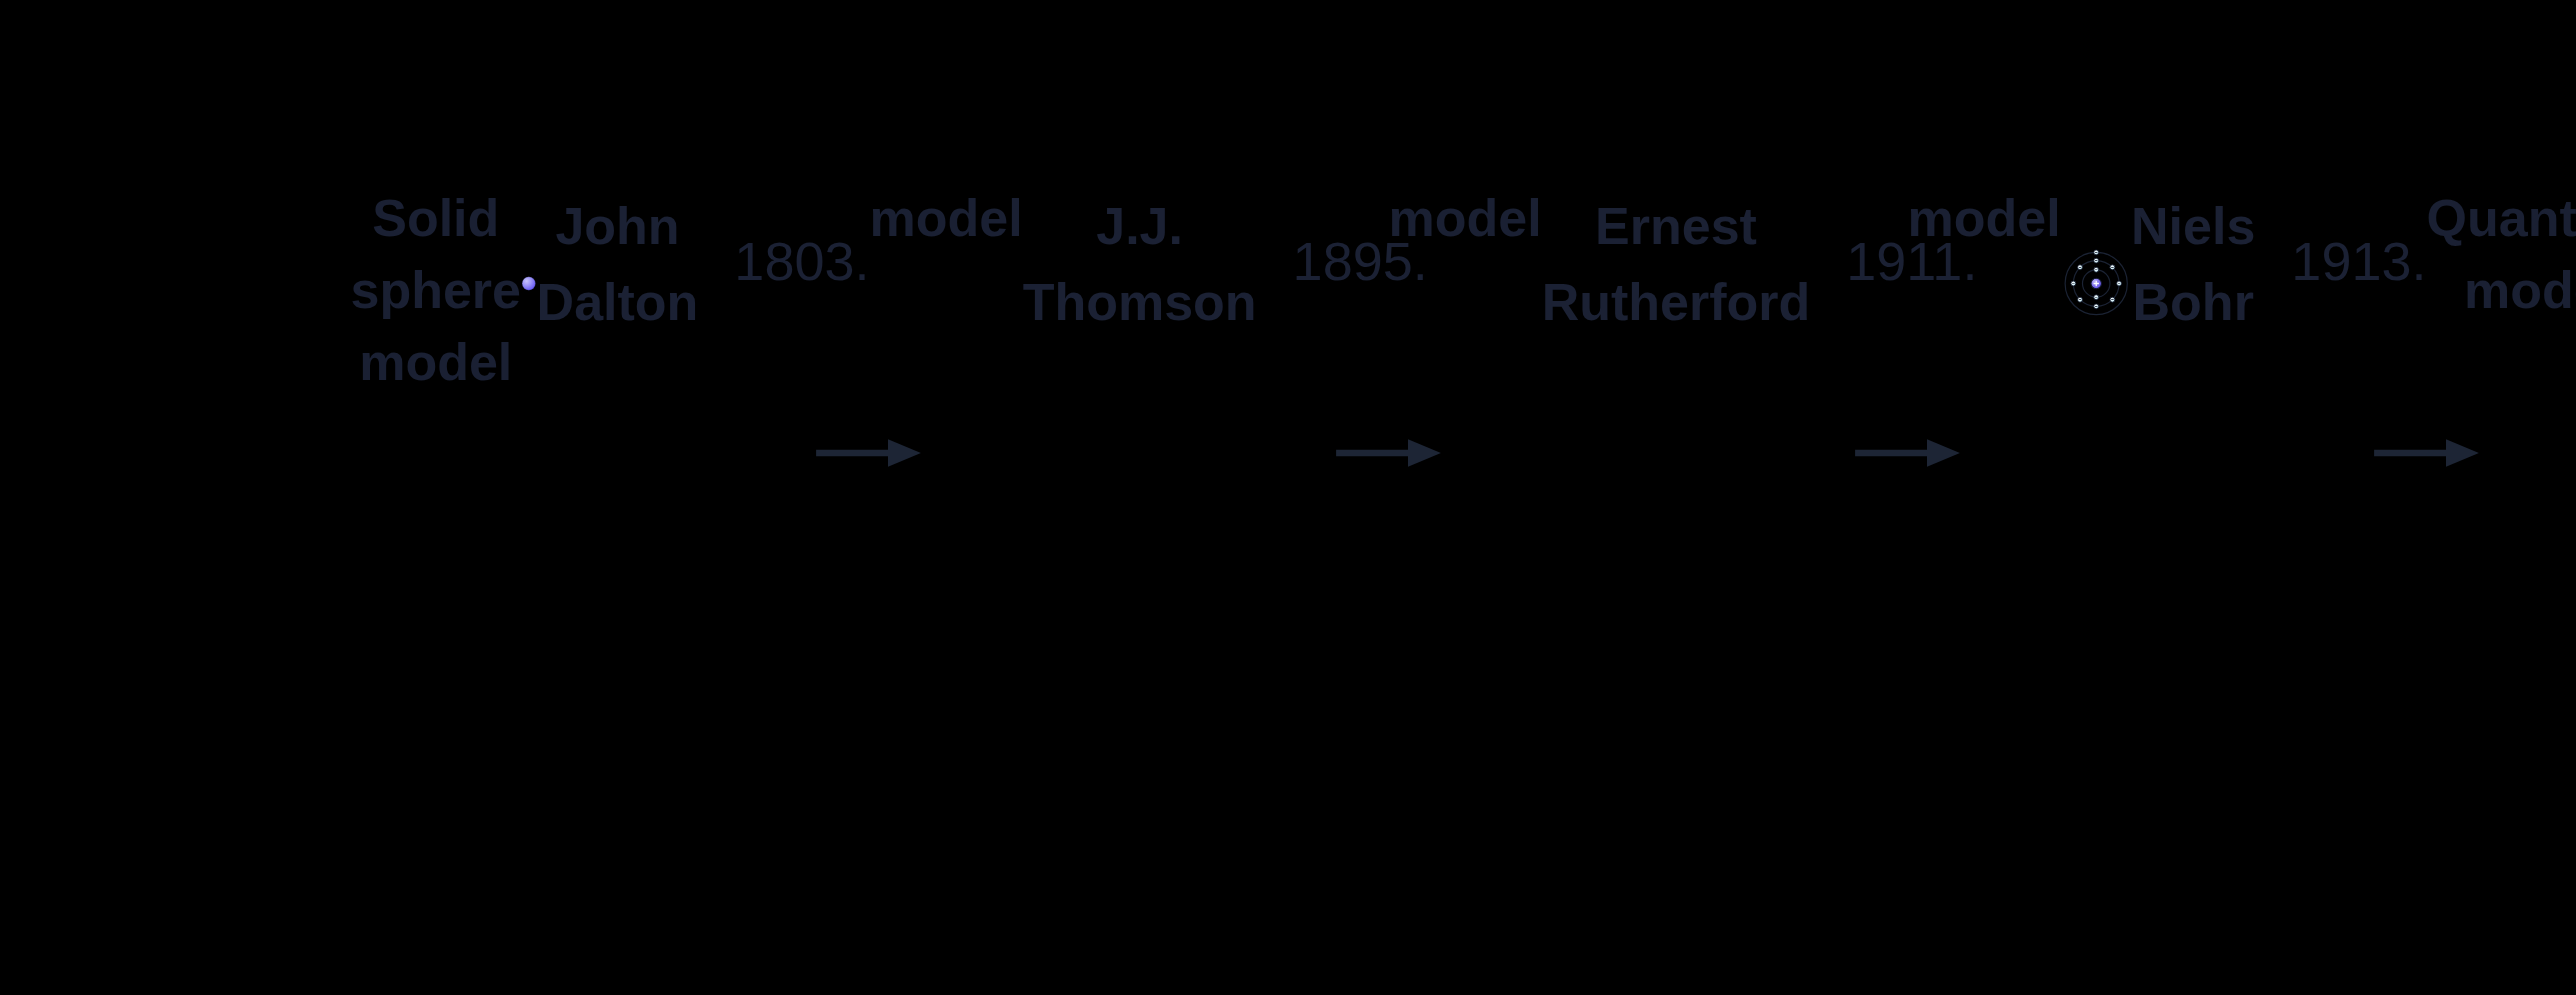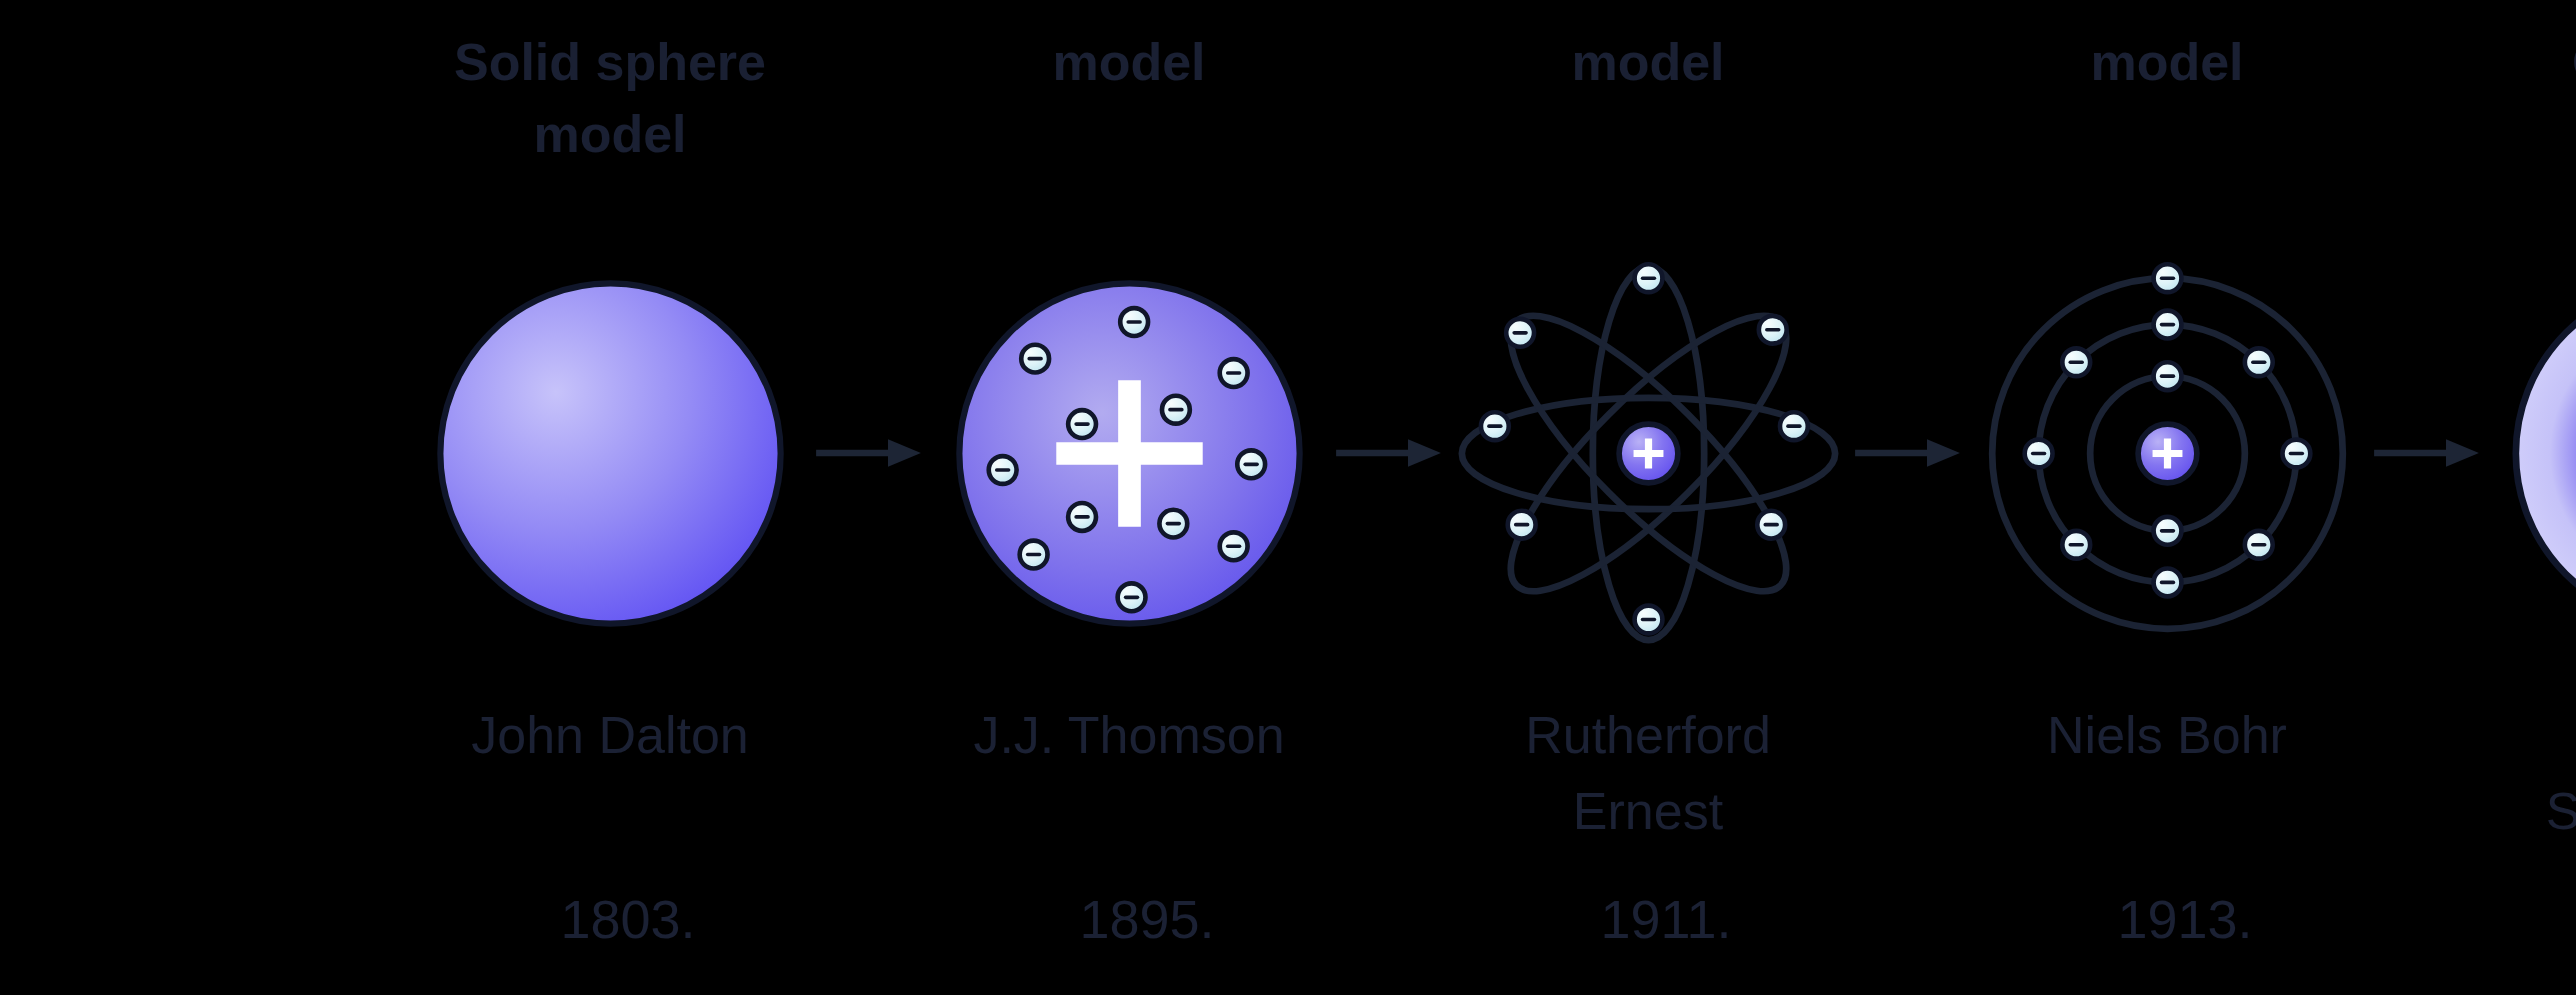--- a/index.html
+++ b/index.html
@@ -21,21 +21,21 @@
     position: absolute;
     left: 0;
     top: 0;
     width: 3296px;
     display: flex;
     justify-content: center;
   }
   .model-col {
     width: 519px;
     display: flex;
-    flex-direction: column;
+    flex-direction: row;
     align-items: center;
   }
   .model-title {
     margin-top: 26px;
     height: 144px;
     font-size: 52px;
     line-height: 72px;
     font-weight: bold;
     color: #1a2033;
     text-align: center;
@@ -50,21 +50,21 @@
   }
   .scientist {
     margin-top: 45px;
     height: 152px;
     font-size: 52px;
     line-height: 76px;
     font-weight: normal;
     color: #1b2134;
     text-align: center;
   }
-  .scientist span { display: block; }
+  .scientist span { display: block; font-weight: bold; }
   .year {
     margin-top: 39px;
     font-size: 54px;
     font-weight: normal;
     color: #1b2134;
     text-align: center;
     margin-left: 36px;
   }
   .arrow {
     position: absolute;
@@ -198,22 +198,22 @@
           <use href="#electron" x="241" y="-240"></use>
           <use href="#electron" x="282" y="-53"></use>
           <use href="#electron" x="238" y="138"></use>
           <use href="#electron" x="0" y="322"></use>
           <use href="#electron" x="-246" y="138"></use>
           <use href="#electron" x="-298" y="-53"></use>
           <use href="#electron" x="-249" y="-234"></use>
         </g>
       </svg>
       <div class="scientist">
+        <span>Ernest</span>
         <span>Rutherford</span>
-        <span>Ernest</span>
       </div>
       <div class="year">1911.</div>
     </div>
 
     <div class="model-col">
       <div class="model-title">
         <span>model</span>
       </div>
       <svg class="model-graphic" viewBox="-385 -385 770 770">
         <g fill="none" stroke="#1b2334" stroke-width="13">

